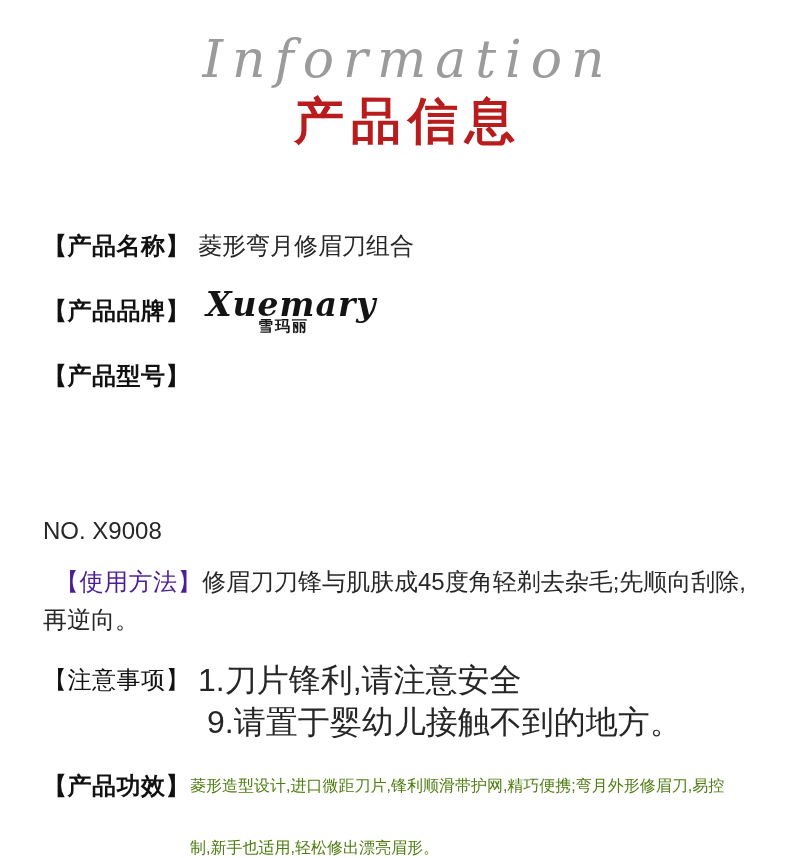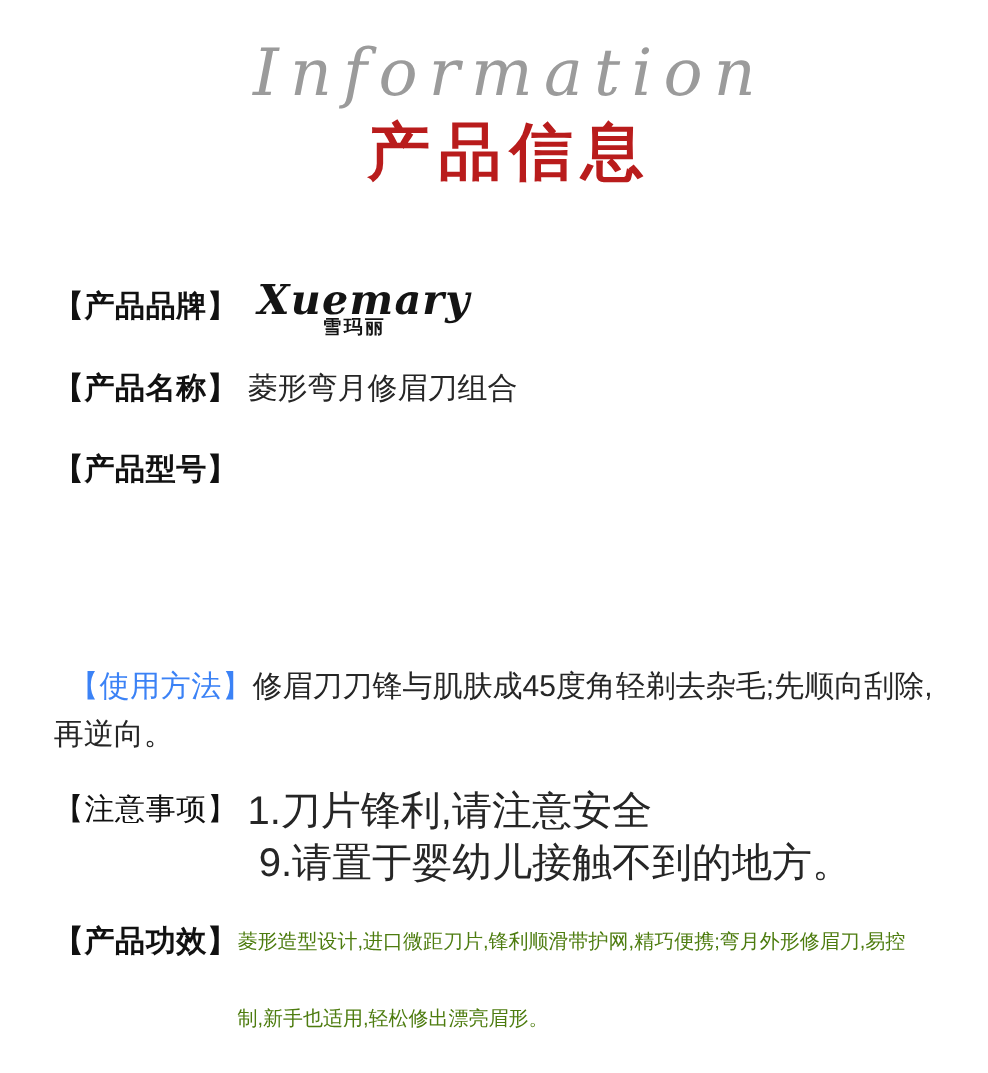--- a/index.html
+++ b/index.html
@@ -69,21 +69,21 @@
 
   
   .method-para {
     font-size:24px;
     line-height:38px;
     color:#262626;
     width:722px;
     text-indent:12px;
     margin-bottom:20px;
   }
-  .method-para .inline-label { color:#3b82f6; letter-spacing:0.5px; }
+  .method-para .inline-label { color:#4c1d95; letter-spacing:0.5px; }
 
   
   .row-attn { margin-bottom:12px; }
   .row-attn .row-label { line-height:42px; }
   .attn-item { font-size:32px; line-height:42px; color:#262626; }
   .attn-item.second { padding-left:9px; }
 
   
   .row-effect .row-label { line-height:62px; }
   .effect-text {
@@ -99,35 +99,36 @@
 
 <div class="page">
 
   <div class="header">
     <div class="script-title">Information</div>
     <div class="main-title">产品信息</div>
   </div>
 
   <div class="content">
 
+    <div class="row row-name">
+      <div class="row-label w-bold">【产品名称】</div>
+      <div class="row-value">菱形弯月修眉刀组合</div>
+    </div>
+
     <div class="row row-brand">
       <div class="row-label w-bold">【产品品牌】</div>
       <div class="logo">
         <div class="logo-script">Xuemary</div>
         <div class="logo-sub">雪玛丽</div>
       </div>
     </div>
 
-    <div class="row row-name">
-      <div class="row-label w-bold">【产品名称】</div>
-      <div class="row-value">菱形弯月修眉刀组合</div>
-    </div>
-
     <div class="row row-model">
       <div class="row-label w-bold">【产品型号】</div>
+      <div class="row-value">NO. X9008</div>
     </div>
 
     <p class="method-para"><span class="inline-label w-reg">【使用方法】</span><span>修眉刀刀锋与肌肤成45度角轻剃去杂毛;先顺向刮除,再逆向。</span></p>
 
     <div class="row row-attn">
       <div class="row-label w-reg">【注意事项】</div>
       <div>
         <div class="attn-item">1.刀片锋利,请注意安全</div>
         <div class="attn-item second">9.请置于婴幼儿接触不到的地方。</div>
       </div>

